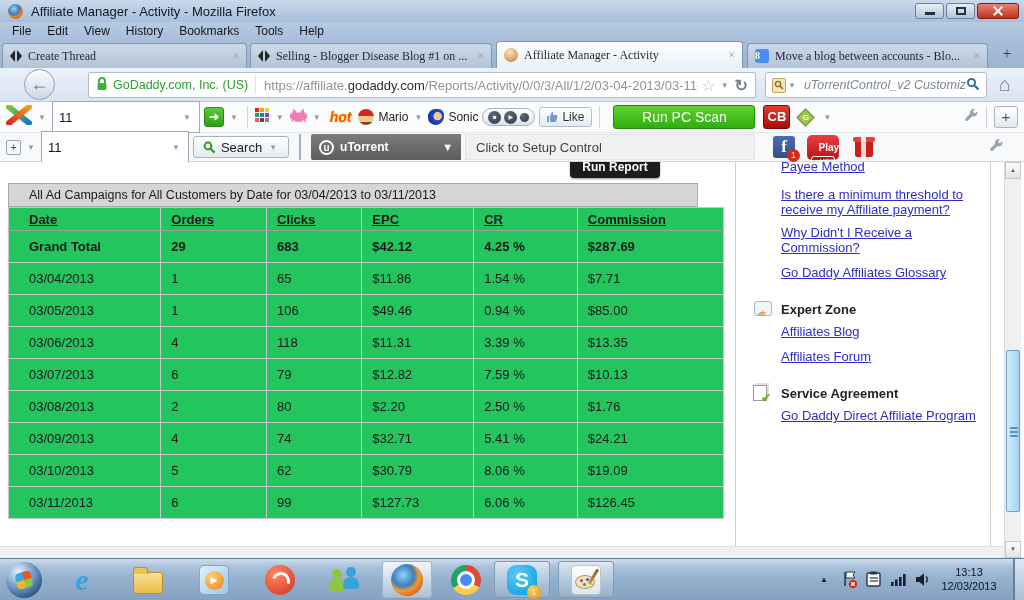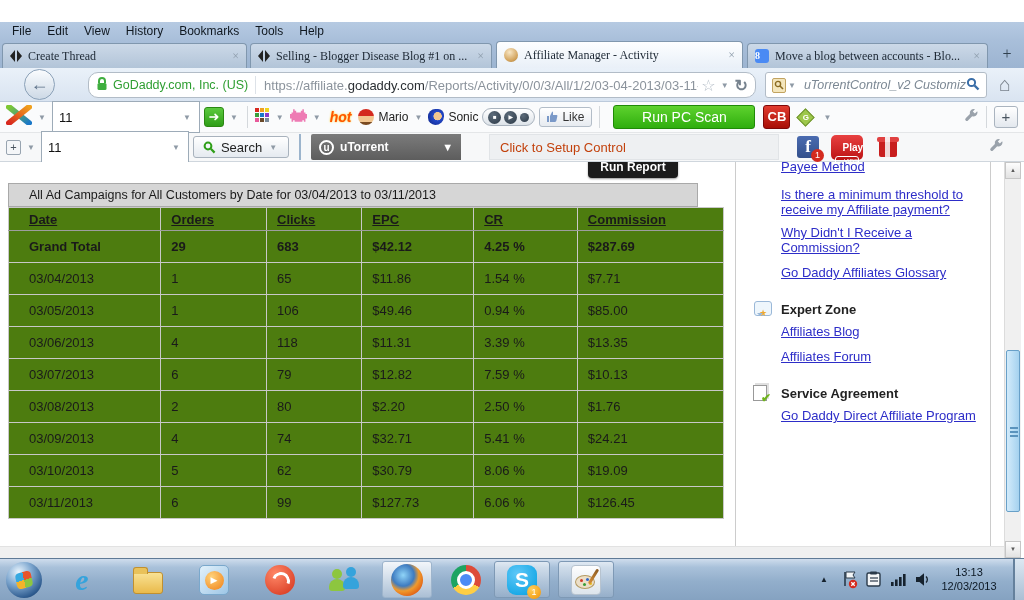--- a/index.html
+++ b/index.html
@@ -47,21 +47,21 @@
   .blogger-ico { width:14px; height:14px; border-radius:3px; background:#4a8af4; color:#fff;
     font-size:10px; font-weight:bold; text-align:center; line-height:14px; }
 
   
   .navbar { position:absolute; top:68px; left:0; width:1024px; height:34px;
     background:linear-gradient(#eaf1f9,#d9e4f1); border-bottom:1px solid #bccadb; }
   .back-btn { position:absolute; left:24px; top:1px; width:31px; height:31px; border-radius:50%;
     border:1px solid #8ba1b8; background:linear-gradient(#fafcfe,#cdd9e6); color:#5c7188;
     font-size:18px; text-align:center; line-height:29px; }
   .url-field { position:absolute; left:88px; top:4px; width:668px; height:26px; background:#fff;
-    border:1px solid #b2bcc7; border-radius:10px; display:flex; align-items:center; padding:0 7px; font-size:13px; }
+    border:1px solid #b2bcc7; border-radius:2px; display:flex; align-items:center; padding:0 7px; font-size:13px; }
   .identity { color:#2e9e31; font-size:12.5px; margin:0 7px 0 5px; white-space:nowrap; }
   .id-sep { width:1px; height:18px; background:#dde2e8; margin-right:8px; }
   .url-prefix,.url-path { color:#8b939c; white-space:nowrap; }
   .url-domain { color:#2b2f33; white-space:nowrap; }
   .url-path { overflow:hidden; text-overflow:clip; flex:1 1 auto; }
   .star-ico { color:#b4bdc7; font-size:16px; margin:0 3px; }
   .caret { color:#8f9aa6; font-size:8px; margin:0 2px; }
   .reload-ico { color:#76828e; font-size:16px; font-weight:bold; margin-left:4px; }
   .search-field { position:absolute; left:765px; top:4px; width:222px; height:26px; background:#fff;
     border:1px solid #b2bcc7; border-radius:3px; display:flex; align-items:center; padding:0 6px; font-size:12.5px; }
@@ -109,46 +109,46 @@
   .plus-small { width:15px; height:15px; border:1px solid #98a4b0; border-radius:2px; background:#f4f6f8;
     color:#4a5560; font-size:11px; text-align:center; line-height:13px; }
   .searchbtn { height:22px; border:1px solid #a8b2bd; border-radius:3px; background:linear-gradient(#fff,#e5eaf0);
     display:flex; align-items:center; gap:5px; padding:0 9px; font-size:13px; color:#222; }
   .utbar { width:150px; height:26px; background:linear-gradient(#7b7b7b,#5d5d5d); border-radius:2px 0 0 2px;
     display:flex; align-items:center; color:#fff; padding:0 8px; gap:6px; }
   .utlogo { width:15px; height:15px; border-radius:50%; border:2px solid #fff; color:#fff;
     font-size:10px; font-weight:bold; text-align:center; line-height:12px; }
   .ut-name { font-size:12px; font-weight:bold; }
   .ut-chev { margin-left:auto; font-size:11px; color:#fff; }
-  .setupfield { width:290px; height:26px; background:#eef0f2; border:1px solid #e1e4e7; color:#c2410c;
-    font-size:13px; display:flex; align-items:center; padding:0 10px;margin-left:24px; }
+  .setupfield { width:290px; height:26px; background:#eef0f2; border:1px solid #e1e4e7; color:#404040;
+    font-size:13px; display:flex; align-items:center; padding:0 10px; }
   .fbico { width:22px; height:22px; border-radius:3px; background:linear-gradient(#4a6bb0,#33508c); color:#fff;
     font-family:"Liberation Serif", serif; font-weight:bold; font-size:17px; text-align:center; line-height:21px;
     position:relative; margin-left:14px; }
   .fbbadge { position:absolute; right:-5px; bottom:-4px; width:13px; height:13px; border-radius:50%;
     background:#d club42a1e; background:#d42a1e; color:#fff; font-size:9px; line-height:13px; text-align:center;
     font-family:"Liberation Sans", sans-serif; font-weight:normal; }
   .pv { width:32px; height:25px; border-radius:5px; background:linear-gradient(#e84040,#bc1414); color:#fff;
     text-align:right; margin-left:8px; padding-top:2px; }
   .pv .l1 { font-size:10px; font-weight:bold; line-height:10px; }
   .pv .l2 { font-size:6px; border:1px solid #fff; border-radius:3px; margin:1px 4px 0; line-height:8px; }
   .gift { width:18px; height:20px; border-radius:2px; position:relative; margin-left:12px;
     background:linear-gradient(90deg,#c81e1e 0 6px, #f0d8d8 6px 11px, #c81e1e 11px); }
   .gift::before { content:""; position:absolute; left:-2px; top:0; width:22px; height:5px;
     background:linear-gradient(90deg,#e04040 0 8px, #f8e8e8 8px 13px, #e04040 13px); border-radius:2px; }
 
   
   .viewport { position:absolute; top:162px; left:0; width:1024px; height:396px; background:#fff; overflow:hidden; }
-  .run-report { position:absolute; left:588px; top:-8px; width:90px; height:24px; background:#1c1c1c;
+  .run-report { position:absolute; left:570px; top:-8px; width:90px; height:24px; background:#1c1c1c;
     border-radius:4px; color:#fff; font-size:12px; font-weight:bold; text-align:center; line-height:26px;
     box-shadow:0 1px 2px rgba(0,0,0,.4); }
   .tbl-caption { position:absolute; left:8px; top:21px; width:690px; height:24px; background:#d6d6d6;
     border:1px solid #a9a9a9; font-size:12.5px; color:#1a1a1a; line-height:22px; padding-left:20px; }
   .report-table { position:absolute; left:8px; top:45px; width:716px; border-collapse:collapse;
-    font-size:13px; color:#1a1a1a; background:#4d7c0f; border:1px solid #9e9e9e; }
+    font-size:13px; color:#1a1a1a; background:#22c55e; border:1px solid #9e9e9e; }
   .report-table th, .report-table td { border:1px solid #c8c8c8; padding:0 8px 0 10px; text-align:left; white-space:nowrap; }
   .report-table th { height:23px; font-weight:bold; text-decoration:underline; border-bottom:1px solid #9e9e9e; }
   .report-table td { height:32px; }
   .report-table th:first-child, .report-table td:first-child { padding-left:20px; }
   .report-table tr.bold td { font-weight:bold; }
 
   
   .sidebar-card { position:absolute; left:735px; top:-12px; width:256px; height:474px;
     border:1px solid #ccc; border-radius:6px; background:#fff; }
   .side-link { position:absolute; left:45px; color:#2d2dc8; text-decoration:underline; font-size:13px; line-height:15px; }
@@ -223,20 +223,35 @@
   .tray-ico { position:absolute; top:12px; color:#16222e; font-size:11px; }
   .clock { position:absolute; left:934px; top:6px; width:70px; text-align:center; font-size:11px; color:#0c1824; line-height:14px; }
   .showdesk { position:absolute; right:0; top:0; width:11px; height:42px; border-left:2px solid #64809c;
     background:linear-gradient(#dde8f2,#a9bed4); }
 </style>
 </head>
 <body>
 
 <div class="screen">
 
+  <div class="titlebar">
+    <span class="fx-logo"></span>
+    <span class="title-text">Affiliate Manager - Activity - Mozilla Firefox</span>
+    <span class="win-controls">
+      <span class="win-btn">
+          <i class="g-min"></i>
+        </span>
+      <span class="win-btn">
+          <i class="g-max"></i>
+        </span>
+      <span class="win-btn close">
+          <i class="g-x"></i>
+        </span>
+    </span>
+  </div>
 
   <div class="menubar">
     <span class="menu-item">File</span>
     <span class="menu-item">Edit</span>
     <span class="menu-item">View</span>
     <span class="menu-item">History</span>
     <span class="menu-item">Bookmarks</span>
     <span class="menu-item">Tools</span>
     <span class="menu-item">Help</span>
   </div>

